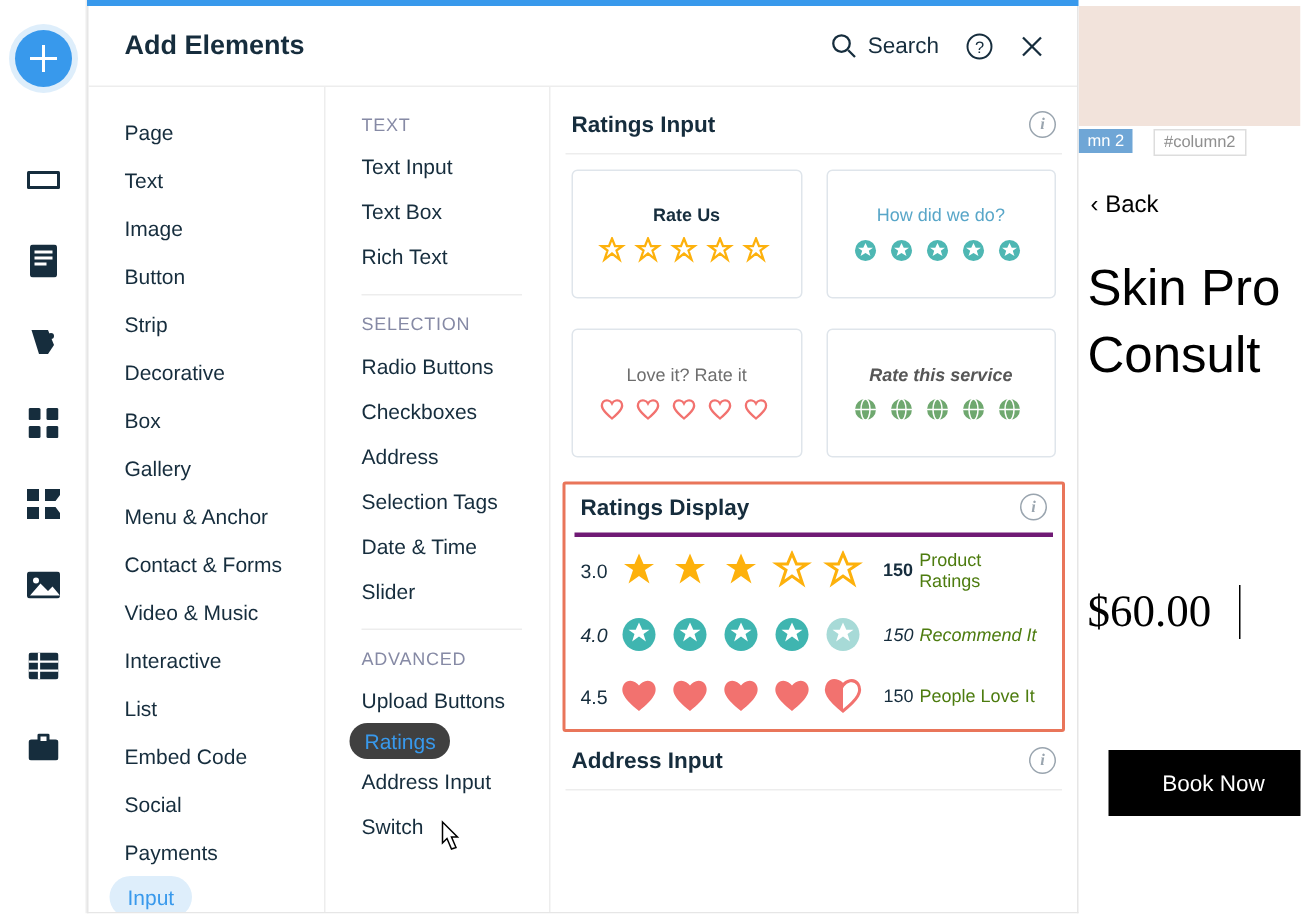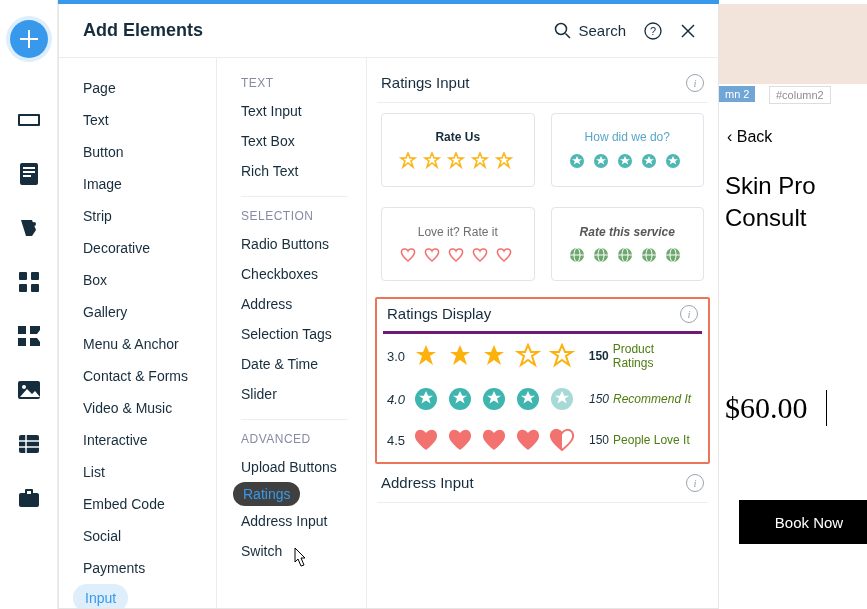--- a/index.html
+++ b/index.html
@@ -44,26 +44,26 @@
   .col1-item.selected { display:inline-block; margin-left:14px; padding:6px 12px; background:#DEEEFB; color:#3899EC; border-radius:18px; }
 
   .col2 { width: 150px; border-right:1px solid #EDEDED; padding: 18px 0 0 0; overflow:hidden; }
   .col2-header { padding: 0 0 6px 24px; font-size:12px; letter-spacing:0.5px; color:#868AA5; }
   .col2-item { padding: 7px 14px 7px 24px; font-size:14px; color:#162D3D; white-space:nowrap; cursor:pointer; }
   .col2-item.selected { display:inline-block; margin-left:16px; padding:4px 10px; background:#404040; color:#3899EC; border-radius:14px; }
   .col2-divider { margin: 10px 18px 12px 24px; height:1px; background:#EDEDED; }
 
   .col3 { flex:1; overflow:hidden; padding: 16px 10px 0 10px; position:relative; }
 
-  .section-head { display:flex; padding: 0 4px 10px 4px; border-bottom:1px solid #EDEDED; }
+  .section-head { display:flex; align-items:center; padding: 0 4px 10px 4px; border-bottom:1px solid #EDEDED;font-weight:bold; }
   .section-head-title { font-size:15px; color:#162D3D; flex:1; }
   .info-icon { width:18px; height:18px; border:1px solid #9AA5AF; border-radius:50%; display:flex; align-items:center; justify-content:center; font-size:11px; color:#9AA5AF; font-style:italic; font-family: Georgia, serif; }
 
   .card-row { display:flex; gap:16px; padding: 10px 4px; }
-  .card { flex:1; border:1px solid #DFE5EB; border-radius:4px; height:74px; display:flex; flex-direction:column; align-items:center; justify-content:center; gap:8px; }
+  .card { flex:1; border:1px solid #DFE5EB; border-radius:4px; height:86px; display:flex; flex-direction:column; align-items:center; justify-content:center; gap:8px; }
   .card-title { font-size:12px; font-weight:700; color:#162D3D; }
   .card-title.light { font-weight:400; color:#58A6C8; }
   .card-title.pink { font-weight:400; color:#6E6E6E; }
   .card-title.italic { font-style:italic; font-weight:700; color:#575757; }
 
   .rating-row { display:flex; align-items:center; gap:0; padding: 8px 4px; }
   .rating-score { width:26px; font-size:13px; color:#162D3D; }
   .rating-count { font-size:12px; font-weight:700; color:#162D3D; margin-left:6px; }
   .rating-count.light { font-style:italic; font-weight:400; }
   .rating-count.thin { font-weight:400; }
@@ -80,21 +80,21 @@
   
   .canvas {
     position:absolute; left:719px; top:0; width: 148px; height:520px;
     background: #fff;
   }
   .canvas-pink { position:absolute; left:0; top:4px; width:148px; height:80px; background:#F2E3DB; }
   .canvas-tag { position:absolute; top:86px; font-size:11px; padding:2px 6px; }
   .tag-blue { left:0; background:#6FA6D6; color:#fff; }
   .tag-grey { left:50px; color:#8F8F8F; border:1px solid #DDD; background:#fff; }
   .canvas-back { position:absolute; left:8px; top:128px; font-size:16px; color:#000; }
-  .canvas-title { position:absolute; left:6px; top:170px; font-size:24px; font-family: Georgia, 'Times New Roman', serif; color:#000; line-height:1.3; white-space:nowrap; }
+  .canvas-title { position:absolute; left:6px; top:170px; font-size:34px; font-family: Georgia, 'Times New Roman', serif; color:#000; line-height:1.3; white-space:nowrap; }
   .canvas-price-row { position:absolute; left:6px; top:390px; display:flex; align-items:center; gap:18px; }
   .canvas-price { font-size:30px; font-family: Georgia, serif; }
   .canvas-pipe { width:1px; height:36px; background:#000; }
   .canvas-book { position:absolute; left:20px; top:500px; width:140px; height:44px; background:#000; color:#fff; font-size:15px; display:flex; align-items:center; justify-content:center; }
 
   svg { display:block; }
 </style>
 </head>
 <body>
 <div class="root">
@@ -203,22 +203,22 @@
             </svg>
       </div>
     </div>
   </div>
 
   <div class="panel-body">
 
     <div class="col1">
       <div class="col1-item">Page</div>
       <div class="col1-item">Text</div>
+      <div class="col1-item">Image</div>
       <div class="col1-item">Button</div>
-      <div class="col1-item">Image</div>
       <div class="col1-item">Strip</div>
       <div class="col1-item">Decorative</div>
       <div class="col1-item">Box</div>
       <div class="col1-item">Gallery</div>
       <div class="col1-item">Menu &amp; Anchor</div>
       <div class="col1-item">Contact &amp; Forms</div>
       <div class="col1-item">Video &amp; Music</div>
       <div class="col1-item">Interactive</div>
       <div class="col1-item">List</div>
       <div class="col1-item">Embed Code</div>

